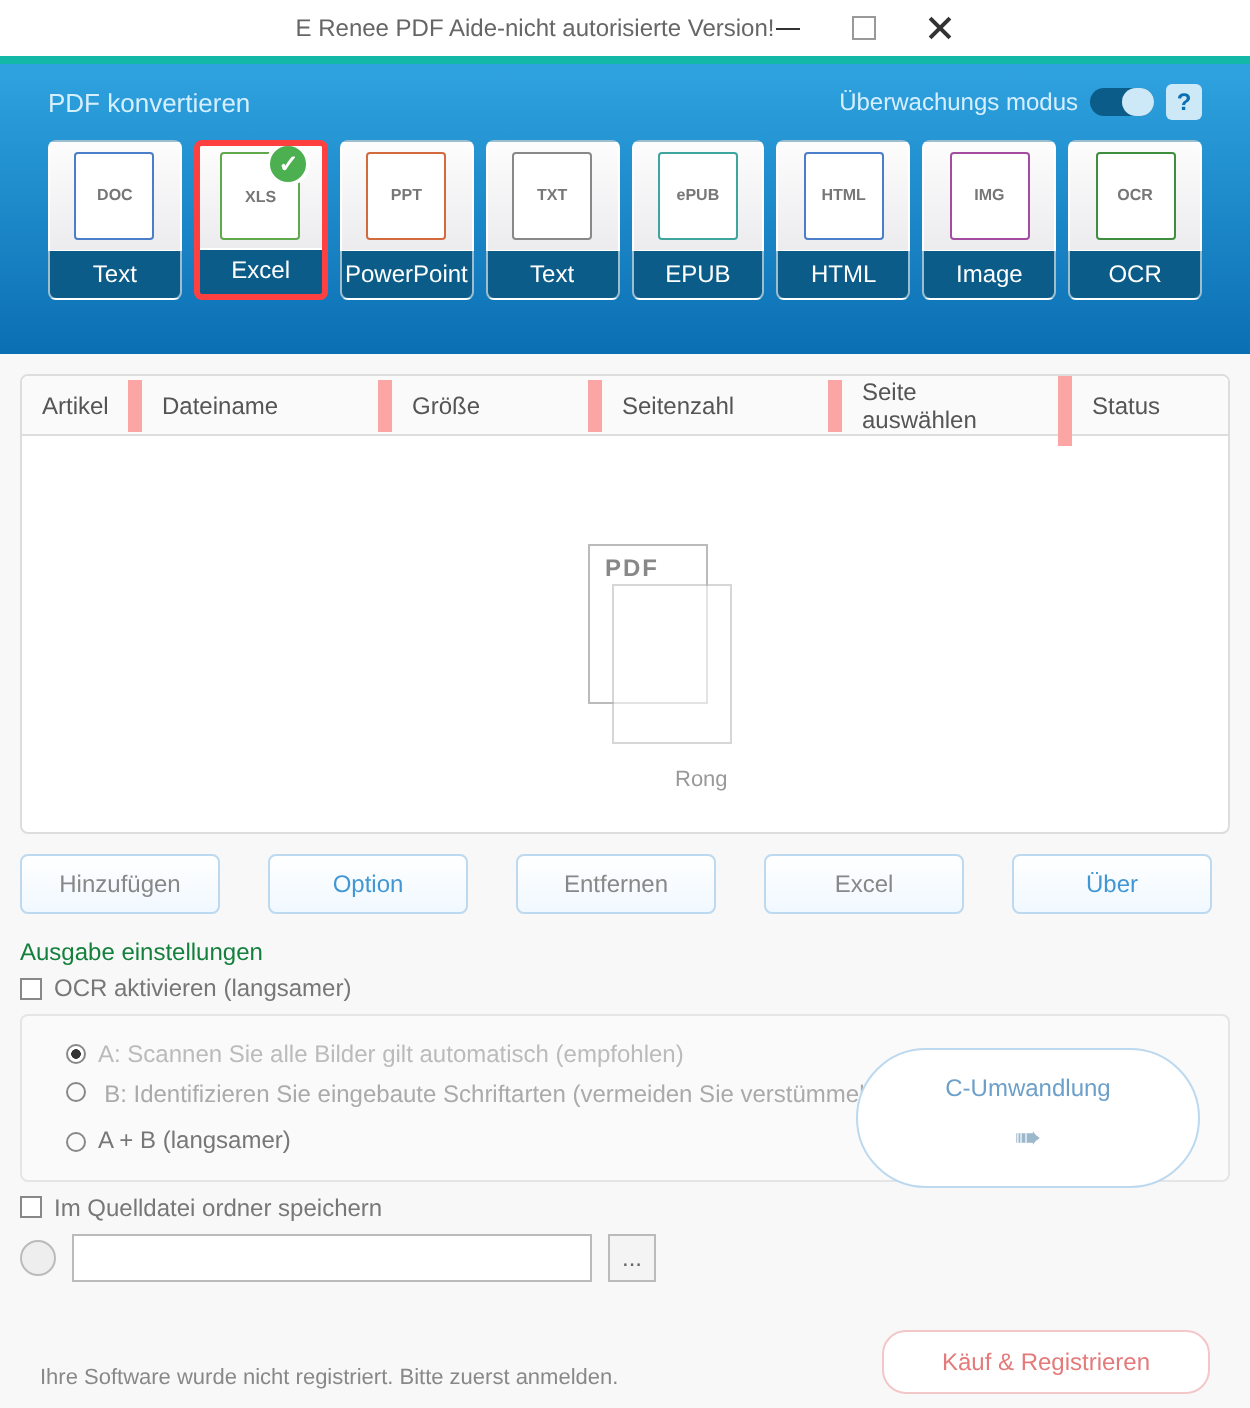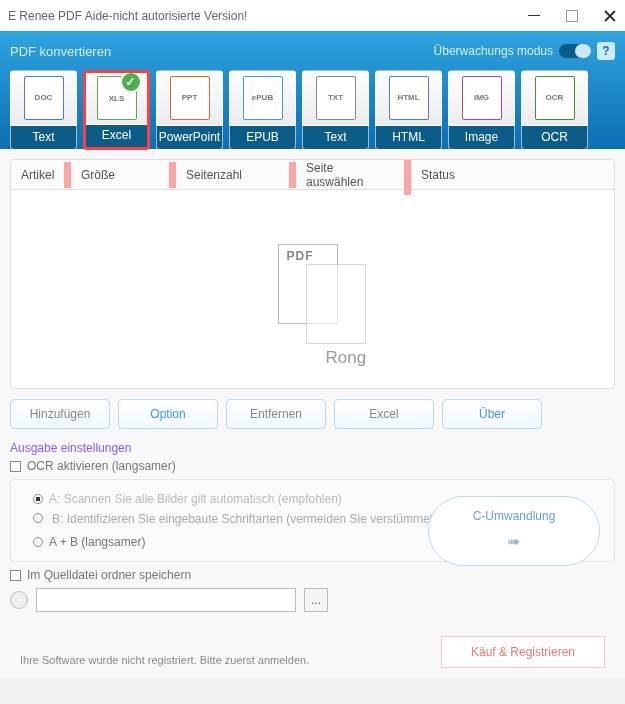--- a/index.html
+++ b/index.html
@@ -1,27 +1,27 @@
 <!DOCTYPE html>
 <html><head>
 <meta charset="utf-8">
 <style>
 *{box-sizing:border-box;margin:0;padding:0;font-family:Arial,Helvetica,sans-serif;font-size:12px}
 body{width:625px;height:704px;background:#f0f0f0;overflow:hidden}
-.title-bar{display:flex;align-items:center;justify-content:space-between;height:32px;padding:0 8px;background:#fff;border-bottom:1px solid #14b8a6}
+.title-bar{display:flex;align-items:center;justify-content:center;height:32px;padding:0 8px;background:#fff;border-bottom:4px solid #14b8a6}
 .title-text{color:#666}
 .title-controls{display:flex;gap:24px}
 .title-btn{width:14px;height:14px;display:flex;align-items:center;justify-content:center;cursor:pointer}
 .minimize-icon::before{content:"";display:block;width:12px;height:1px;background:#333}
 .maximize-icon::before{content:"";display:block;width:10px;height:10px;border:1px solid #999}
 .close-icon{position:relative;width:14px;height:14px}
 .close-icon::before,.close-icon::after{content:"";position:absolute;top:6px;left:0;width:14px;height:2px;background:#333}
 .close-icon::before{transform:rotate(45deg)}
 .close-icon::after{transform:rotate(-45deg)}
-.ribbon{background:linear-gradient(to bottom,#2FA3E0,#0B6FB3);padding:8px 10px 12px;height:117px}
+.ribbon{background:linear-gradient(to bottom,#2FA3E0,#0B6FB3);padding:8px 24px 12px;height:145px}
 .ribbon-top{display:flex;justify-content:space-between;align-items:center;margin-bottom:8px;height:22px}
 .ribbon-title{color:#d6efff;font-size:13px}
 .monitor-mode{display:flex;align-items:center;gap:6px}
 .monitor-label{color:#d6efff}
 .toggle{width:32px;height:14px;background:#0b5c88;border-radius:7px;position:relative}
 .toggle::after{content:"";position:absolute;right:0;top:0;width:16px;height:14px;border-radius:7px;background:#cde8f7}
 .help-icon{width:18px;height:18px;background:#cde8f7;border-radius:3px;display:flex;align-items:center;justify-content:center;color:#0b6fb3;font-weight:bold}
 .format-tiles{display:flex;gap:6px}
 .tile{width:67px;height:80px;border:1px solid rgba(255,255,255,0.6);border-radius:4px;background:linear-gradient(to bottom,#fff 70%,#0b5c88 70%);display:flex;flex-direction:column;align-items:center;cursor:pointer;overflow:hidden}
 .tile.selected{border:3px solid #ff4040}
@@ -37,45 +37,45 @@
 .doc-ocr{border-color:#3e8e3e}
 .xls-check{position:absolute;top:-6px;right:-6px;width:22px;height:22px;border-radius:50%;background:#4caf50;border:2px solid #fff;color:#fff;display:flex;align-items:center;justify-content:center;font-size:12px}
 .tile-label{height:25px;width:100%;display:flex;align-items:center;justify-content:center;color:#fff}
 .content{padding:10px;background:#f8f8f8}
 .table-panel{background:#fff;border:1px solid #ddd;border-radius:4px;height:230px;overflow:hidden;display:flex;flex-direction:column}
 .table-header{display:flex;border-bottom:1px solid #ddd;background:#fafafa;height:30px;align-items:center}
 .th{padding:6px 10px;color:#555;border-right:7px solid #fca5a5}
 .th1{width:60px}.th2{width:125px}.th3{width:105px}.th4{width:120px}.th5{width:115px}.th6{flex:1;border-right:none}
 .table-body{flex:1;display:flex;align-items:center;justify-content:center;position:relative}
 .pdf-placeholder{width:70px;height:90px;position:relative}
-.pdf-page{width:60px;height:80px;border:1px solid #bbb;background:#fff;position:absolute;left:0;top:0}
+.pdf-page{width:60px;height:80px;border:1px solid #bbb;background:#fff;position:absolute;left:16px;top:0}
 .pdf-label{position:absolute;top:4px;left:8px;color:#888;font-weight:bold;letter-spacing:1px}
 .pdf-page2{left:28px;top:20px;opacity:.6}
-.cursor-label{position:absolute;bottom:-34px;left:48px;color:#999;font-size:17px}
-.button-row{display:flex;gap:8px;margin-top:10px}
+.cursor-label{position:absolute;bottom:-34px;left:60px;color:#999;font-size:11px}
+.button-row{display:flex;gap:24px;margin-top:10px}
 .btn{flex:0 0 auto;width:100px;height:30px;border:1px solid #bcd9ef;border-radius:4px;background:linear-gradient(to bottom,#fff,#f0f8ff);color:#888;display:flex;align-items:center;justify-content:center;cursor:pointer}
 .btn.primary{color:#4197d4}
 .output-section{margin-top:12px}
-.out-title{color:#8b5cf6;font-size:12px;margin-bottom:4px}
+.out-title{color:#15803d;font-size:12px;margin-bottom:4px}
 .checkbox-row{display:flex;align-items:center;gap:6px;color:#777;margin-bottom:2px}
 .cb{width:11px;height:11px;border:1px solid #888;background:#fff;display:inline-block}
 .settings-box{background:#fafafa;border:1px solid #e5e5e5;border-radius:4px;padding:8px 22px;margin:6px 0;color:#7a7a7a;font-size:11px;line-height:1.4;position:relative}
 .radio-row{display:flex;align-items:center;gap:6px;margin:3px 0;color:#777}
 .radio{width:10px;height:10px;border:1px solid #888;border-radius:50%;display:inline-block}
 .radio.checked{background:radial-gradient(circle,#333 40%,#fff 45%)}
 .option-b{font-size:11px;color:#aaa;margin:2px 0 6px 0}
 .convert-btn{position:absolute;right:14px;top:16px;width:172px;height:70px;border:1px solid #bcd9ef;border-radius:36px;background:#fff;display:flex;flex-direction:column;align-items:center;justify-content:center;gap:6px;color:#6c9fc9;cursor:pointer}
 .convert-arrow{font-size:16px;color:#9bb8cc}
 .path-row{display:flex;align-items:center;gap:8px;margin-top:6px}
 .path-label-icon{width:18px;height:18px;border:1px solid #bbb;border-radius:50%;background:#eee}
 .path-input{flex:0 0 260px;height:24px;border:1px solid #bbb;padding:0 6px;color:#aaa;background:#fff}
 .browse-btn{width:24px;height:24px;border:1px solid #bbb;background:#f4f4f4;display:flex;align-items:center;justify-content:center;color:#666;cursor:pointer}
 .reg-bar{display:flex;align-items:flex-end;justify-content:space-between;margin-top:24px;padding:0 10px}
 .reg-text{color:#888;font-size:11px;line-height:1.4;max-width:360px}
-.reg-btn{width:164px;height:32px;border:1px solid #f3c7c7;border-radius:0;background:#fff;color:#e47a7a;display:flex;align-items:center;justify-content:center;cursor:pointer}
+.reg-btn{width:164px;height:32px;border:1px solid #f3c7c7;border-radius:12px;background:#fff;color:#e47a7a;display:flex;align-items:center;justify-content:center;cursor:pointer}
 </style>
 </head>
 <body>
 
 <div class="title-bar">
   <span class="title-text">E Renee PDF Aide-nicht autorisierte Version!</span>
   <div class="title-controls">
     <span class="title-btn">
         <span class="minimize-icon"></span>
       </span>
@@ -120,35 +120,35 @@
         <div class="tile-icon">
       <div class="doc-shape doc-ppt">
         <span style="font-size:8px;color:#777">PPT</span>
 
       </div>
     </div>
     <div class="tile-label">PowerPoint</div>
       </div>
       <div class="tile">
         <div class="tile-icon">
+      <div class="doc-shape doc-txt">
+        <span style="font-size:8px;color:#777">TXT</span>
+
+      </div>
+    </div>
+    <div class="tile-label">Text</div>
+      </div>
+      <div class="tile">
+        <div class="tile-icon">
       <div class="doc-shape doc-epub">
         <span style="font-size:8px;color:#777">ePUB</span>
 
       </div>
     </div>
     <div class="tile-label">EPUB</div>
-      </div>
-      <div class="tile">
-        <div class="tile-icon">
-      <div class="doc-shape doc-txt">
-        <span style="font-size:8px;color:#777">TXT</span>
-
-      </div>
-    </div>
-    <div class="tile-label">Text</div>
       </div>
       <div class="tile">
         <div class="tile-icon">
       <div class="doc-shape doc-html">
         <span style="font-size:8px;color:#777">HTML</span>
 
       </div>
     </div>
     <div class="tile-label">HTML</div>
       </div>
@@ -171,20 +171,21 @@
     <div class="tile-label">OCR</div>
       </div>
     </div>
 </div>
 
 <div class="content">
 
   <div class="table-panel">
     <div class="table-header">
       <div class="th th1">Artikel</div>
+      <div class="th th2">Dateiname</div>
       <div class="th th3">Größe</div>
       <div class="th th4">Seitenzahl</div>
       <div class="th th5">Seite auswählen</div>
       <div class="th th6">Status</div>
     </div>
     <div class="table-body">
       <div class="pdf-placeholder">
         <div class="pdf-page">
           <span class="pdf-label">PDF</span>
         </div>

